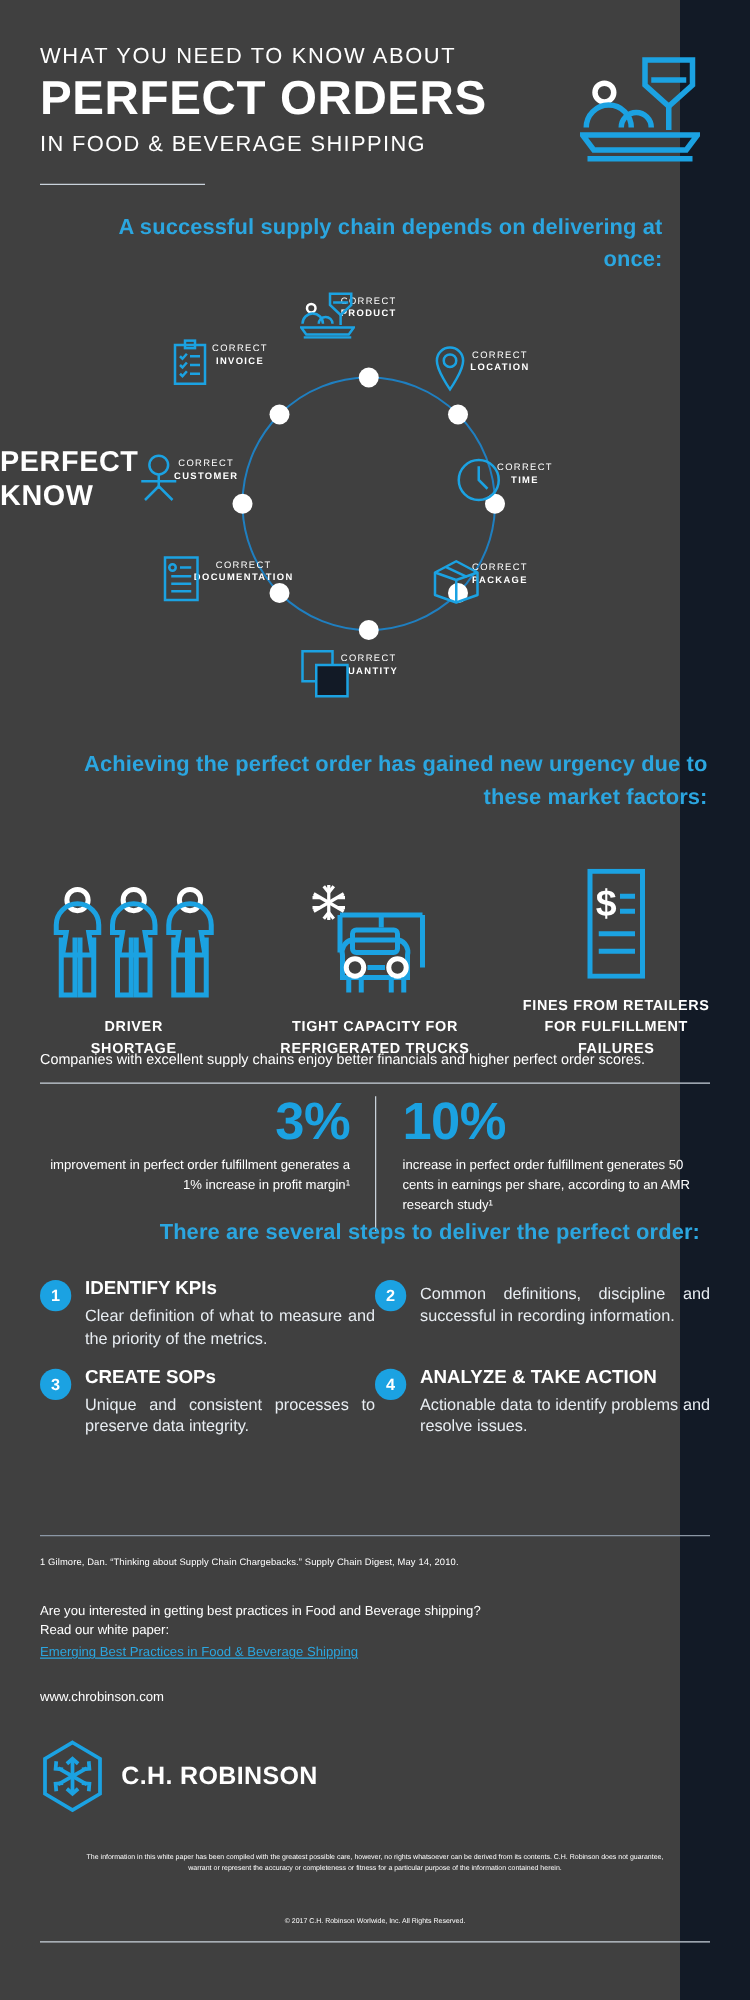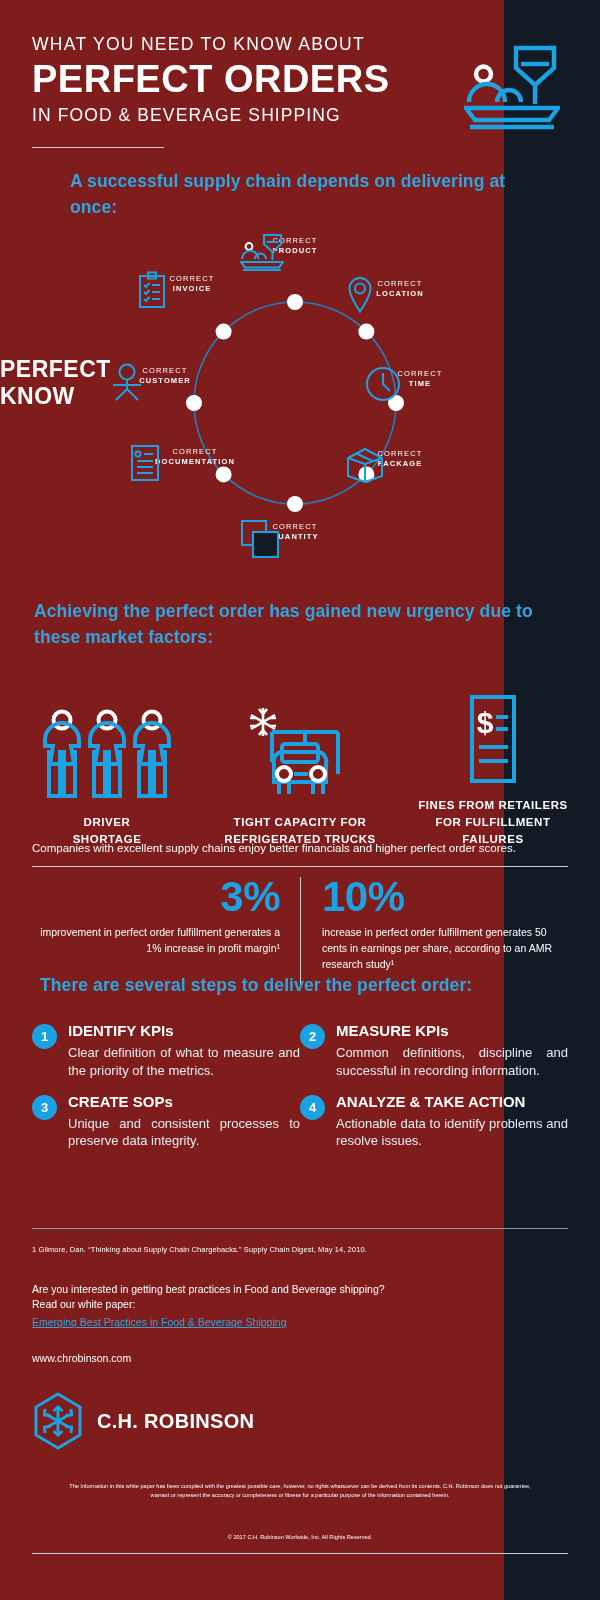--- a/index.html
+++ b/index.html
@@ -5,23 +5,23 @@
   * { box-sizing: border-box; margin: 0; padding: 0; }
   html, body {
     width: 600px;
     height: 1600px;
     background: #121a26;
     font-family: "Liberation Sans", sans-serif;
     overflow: hidden;
   }
   .page {
     position: relative;
-    width: 504px;
+    width: 544px;
     height: 1600px;
-    background: #7f1d1d;
+    background: #404040;
     color: #ffffff;
   }
 
   
   .header { position: absolute; top: 34px; left: 32px; width: 536px; }
   .hdr-pre {
     font-size: 17.5px; letter-spacing: 1.3px; font-weight: 500;
     color: #ffffff; line-height: 1.2;
   }
   .hdr-main {
@@ -33,21 +33,21 @@
     color: #ffffff; margin-top: 4px;
   }
   .hdr-rule {
     width: 132px; height: 1.5px; background: #c9d2db; margin-top: 21px;
   }
   .hdr-icon { position: absolute; top: 40px; right: 0px; }
 
   
   .sect-title {
     color: #2ba6e0; font-size: 17.5px; font-weight: bold;
-    text-align: left; line-height: 1.5; letter-spacing: 0.1px;
+    text-align: right; line-height: 1.5; letter-spacing: 0.1px;
   }
 
   
   .circle-wrap { position: absolute; top: 168px; left: 0; width: 600px; }
   .circle-title { padding: 0 70px; }
   .diagram { position: relative; width: 600px; height: 340px; margin-top: 20px; }
   .diagram svg { position: absolute; top: 0; left: 0; }
   .ctr-label {
     position: absolute; left: 0; top: 115px; width: 600px; text-align: left;
     font-size: 23px; font-weight: bold; color: #ffffff; line-height: 1.18;
@@ -413,21 +413,20 @@
         <div class="step-badge">1</div>
         <div class="step-body">
           <div class="step-head">IDENTIFY KPIs</div>
           <div class="step-text">Clear definition of what to measure and the priority of the metrics.</div>
         </div>
       </div>
 
       <div class="step">
         <div class="step-badge">2</div>
         <div class="step-body">
-          <div class="step-head">MEASURE KPIs</div>
           <div class="step-text">Common definitions, discipline and successful in recording information.</div>
         </div>
       </div>
 
       <div class="step">
         <div class="step-badge">3</div>
         <div class="step-body">
           <div class="step-head">CREATE SOPs</div>
           <div class="step-text">Unique and consistent processes to preserve data integrity.</div>
         </div>

